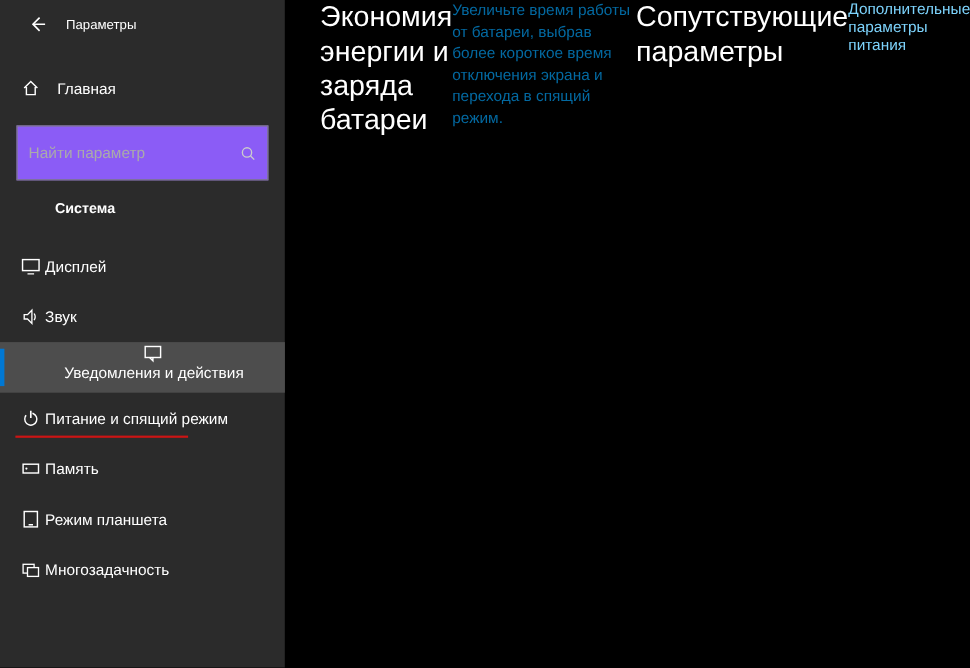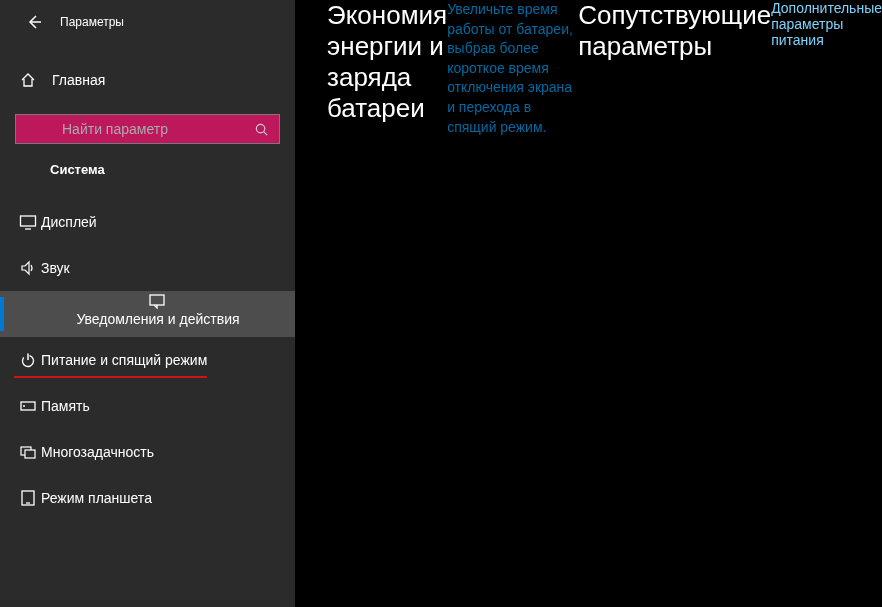--- a/index.html
+++ b/index.html
@@ -48,23 +48,22 @@
   }
   .home-row .icon { width: 20px; display:flex; align-items:center; justify-content:center; }
   .home-row .label { margin-left: 14px; font-size: 14px; }
   .search-row {
     margin: 14px 15px 0 15px;
   }
   .search-box {
     display: flex;
     align-items: center;
     border: 1px solid #7a7a7a;
-    height: 30px;
-    background: #be185d;
-    padding-left: 36px;
+    height: 50px;
+    background: #8b5cf6;
   }
   .search-box input {
     flex: 1;
     background: transparent;
     border: none;
     outline: none;
     color: #fff;
     font-size: 14px;
     padding-left: 10px;
   }
@@ -252,37 +251,37 @@
             <rect x="2" y="5" width="14" height="8" stroke="#fff" stroke-width="1.3" fill="none"></rect>
             <circle cx="5" cy="9" r="1" fill="#fff"></circle>
           </svg>
       </span>
       <span class="label">Память</span>
     </div>
 
     <div class="nav-item">
       <span class="icon">
         <svg width="18" height="18" viewBox="0 0 18 18">
+            <rect x="3" y="2" width="12" height="14" stroke="#fff" stroke-width="1.3" fill="none"></rect>
+            <line x1="7" y1="14" x2="11" y2="14" stroke="#fff" stroke-width="1.3"></line>
+          </svg>
+      </span>
+      <span class="label">Режим планшета</span>
+    </div>
+
+    <div class="nav-item">
+      <span class="icon">
+        <svg width="18" height="18" viewBox="0 0 18 18">
             <rect x="2" y="4" width="10" height="8" stroke="#fff" stroke-width="1.2" fill="none"></rect>
             <rect x="6" y="7" width="10" height="8" stroke="#fff" stroke-width="1.2" fill="#2b2b2b"></rect>
           </svg>
       </span>
       <span class="label">Многозадачность</span>
     </div>
 
-    <div class="nav-item">
-      <span class="icon">
-        <svg width="18" height="18" viewBox="0 0 18 18">
-            <rect x="3" y="2" width="12" height="14" stroke="#fff" stroke-width="1.3" fill="none"></rect>
-            <line x1="7" y1="14" x2="11" y2="14" stroke="#fff" stroke-width="1.3"></line>
-          </svg>
-      </span>
-      <span class="label">Режим планшета</span>
-    </div>
-
   </div>
 </div>
 
 <div class="main">
 
   <h1 class="page-title">Питание и спящий режим</h1>
 
   <h2 class="section-title">Экран</h2>
   <div class="field-label">При питании от сети отключать через</div>
 

